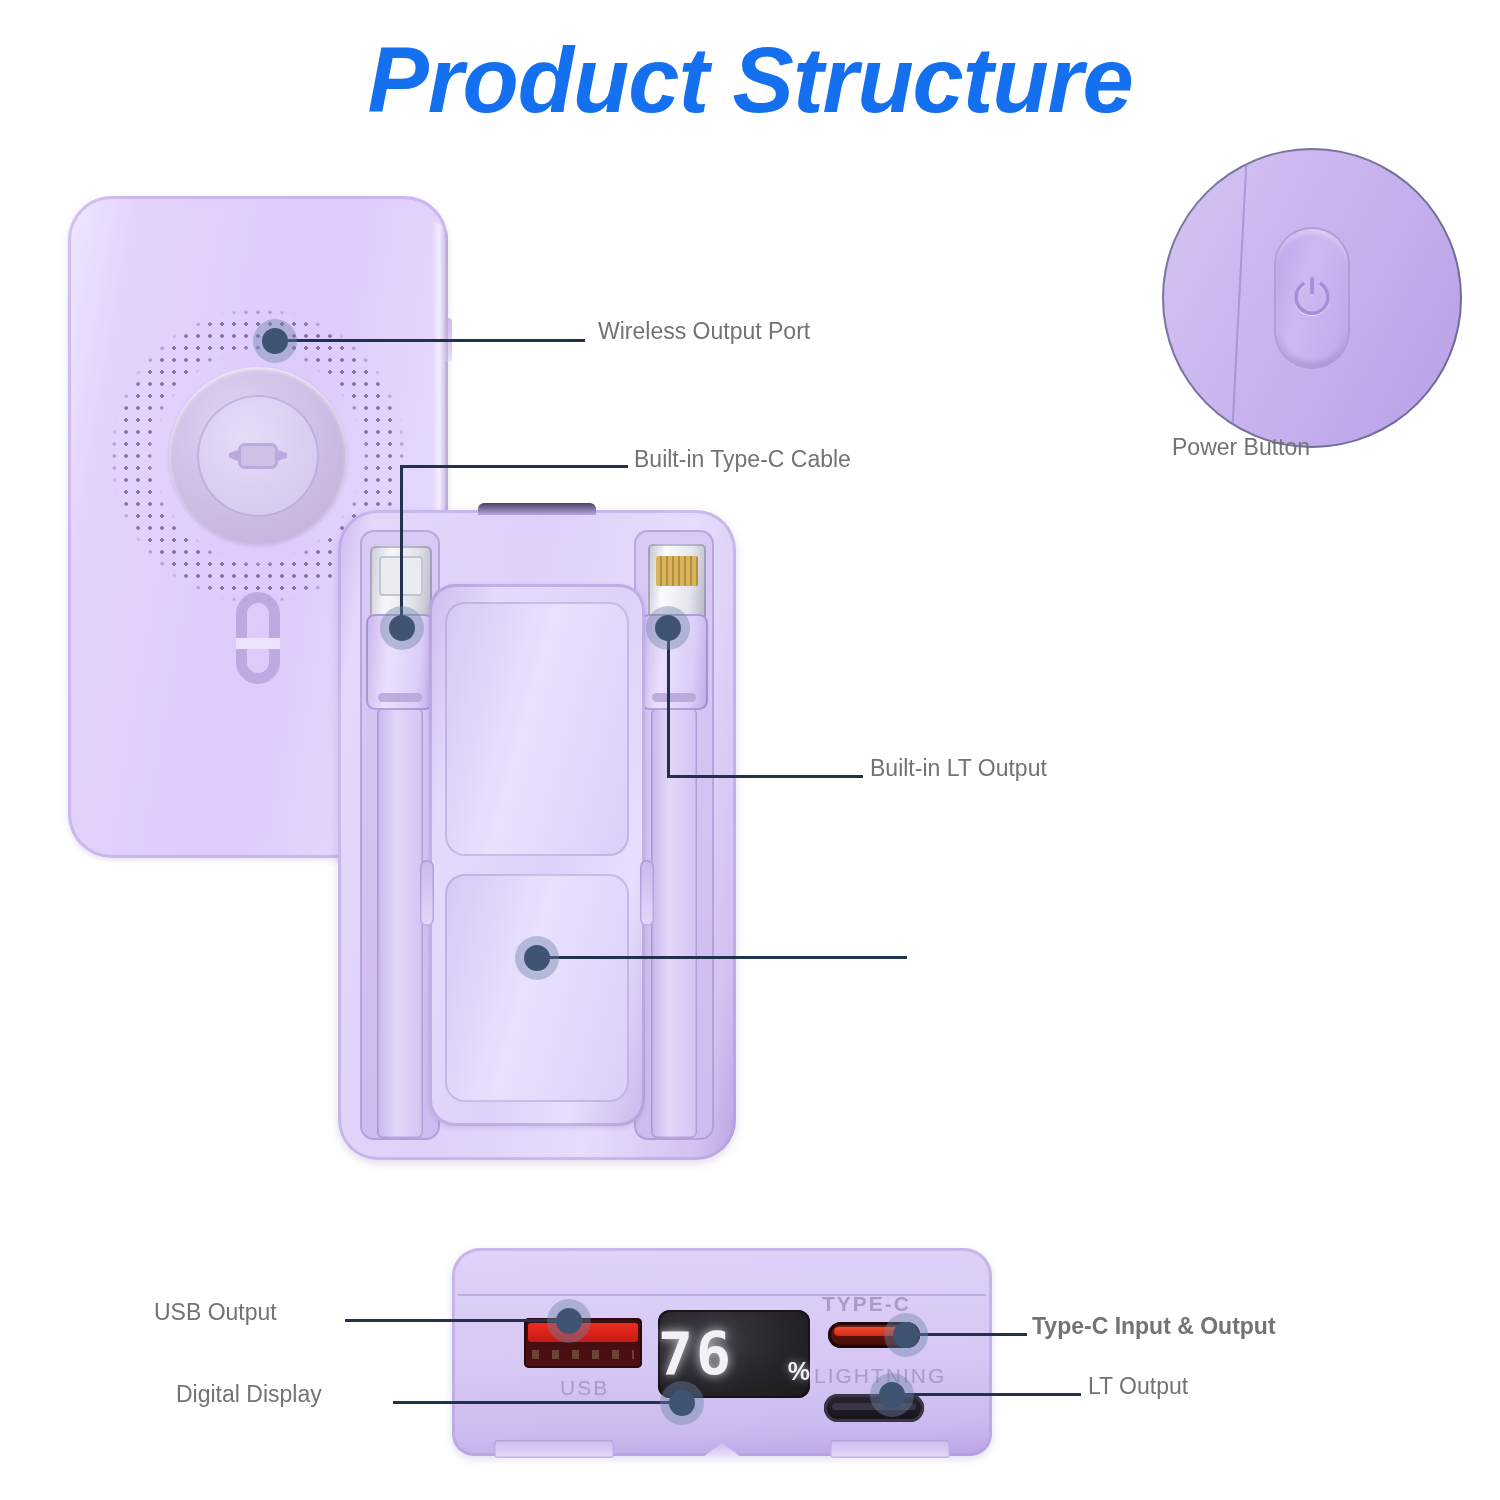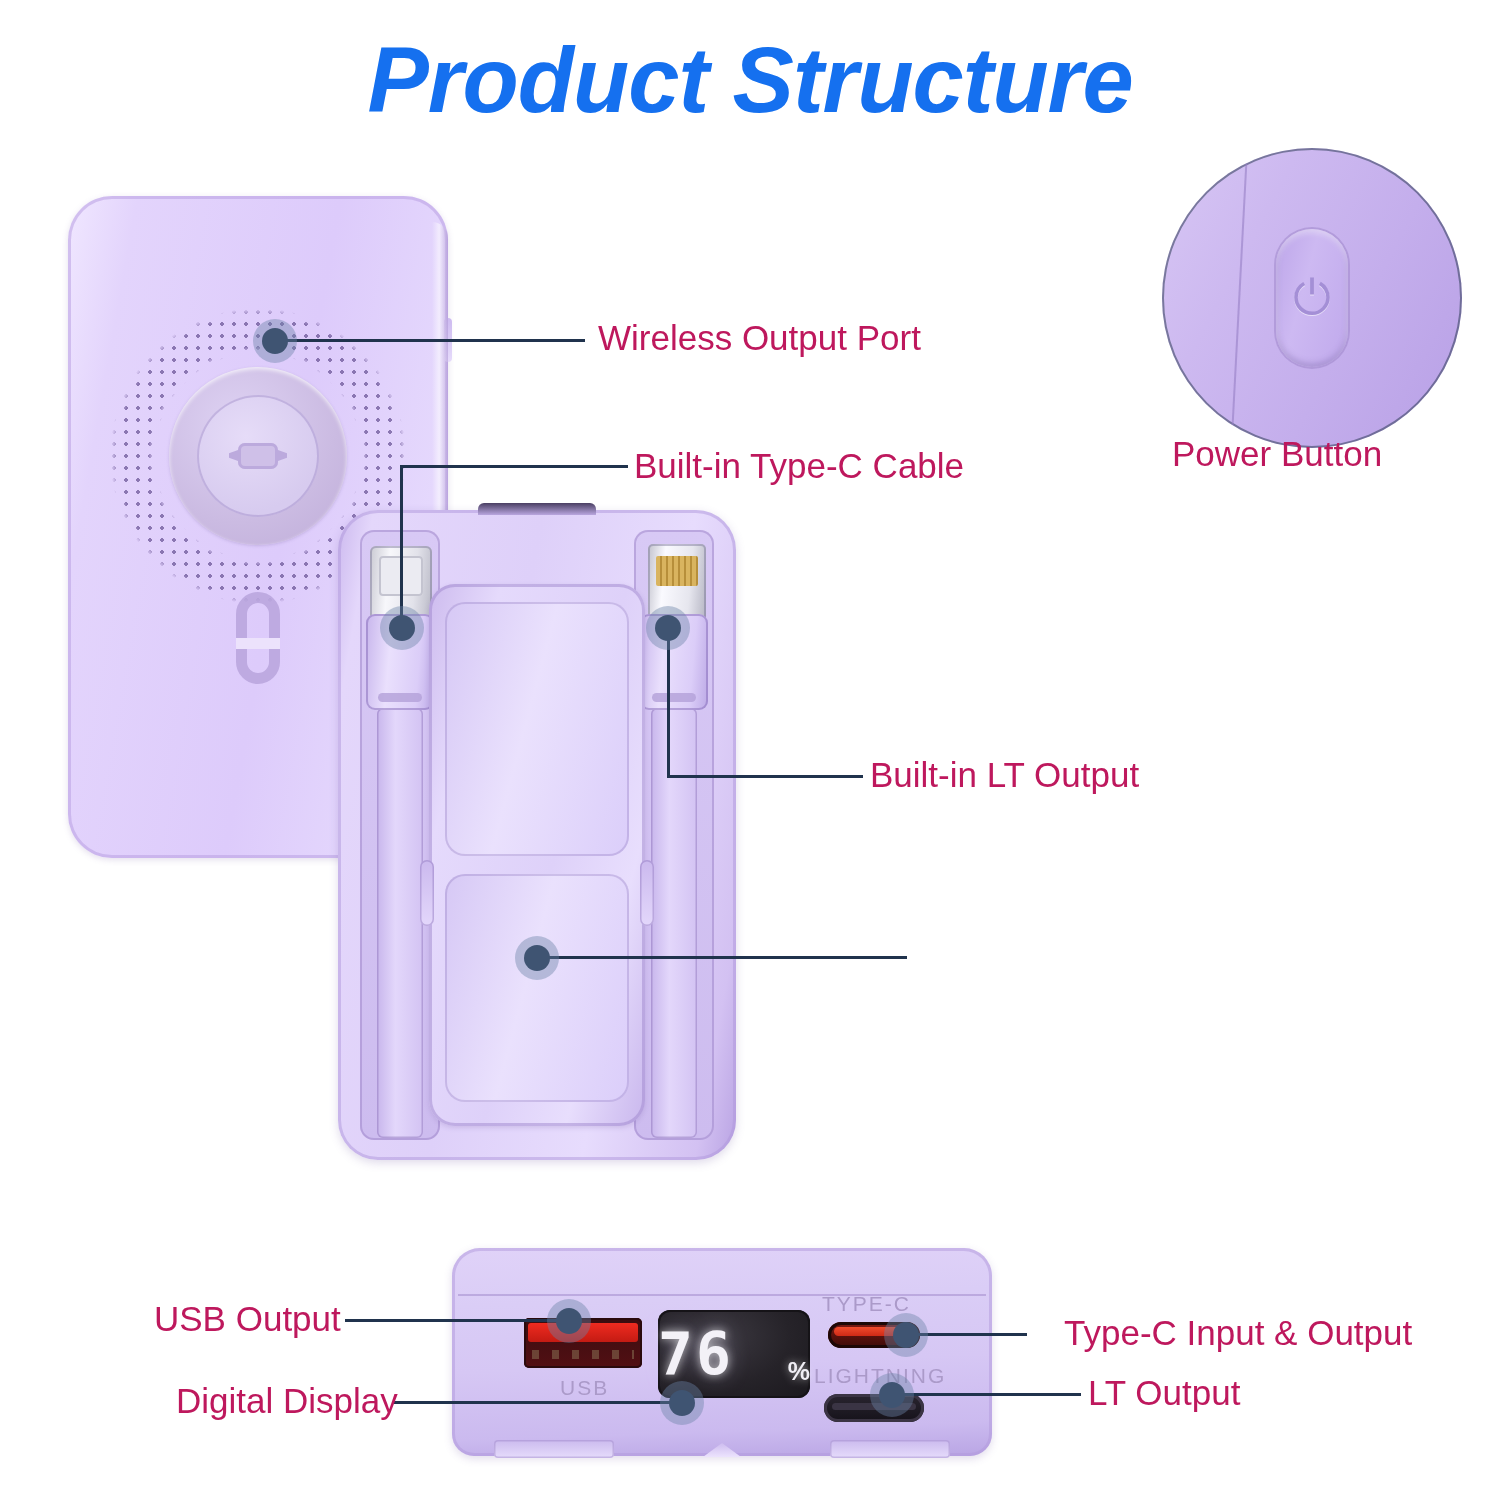--- a/index.html
+++ b/index.html
@@ -21,22 +21,22 @@
     font-style: italic;
     letter-spacing: -1px;
     color: #1570ef;
     font-family: "Liberation Sans", sans-serif;
     white-space: nowrap;
   }
 
   
   .label {
     position: absolute;
-    font-size: 35px;
-    color: #be185d;
+    font-size: 23px;
+    color: #737373;
     white-space: nowrap;
     font-family: "Liberation Sans", sans-serif;
   }
 
   
   .lead {
     position: absolute;
     background: #20334d;
     height: 3px;
   }
@@ -261,21 +261,21 @@
     content:""; position:absolute; left:8px; right:8px; bottom:9px; height:9px;
     background: repeating-linear-gradient(90deg,#7a5a44 0 7px, transparent 7px 20px);
     opacity:.7;
   }
   .port-cap {
     position:absolute;
     font-size:21px; letter-spacing:2px;
     color:#ab9ac9; font-family:"Liberation Sans", sans-serif;
   }
   #cap-usb  { left:108px; top:128px;text-align:right; }
-  #cap-tc   { left:370px; top:44px; }
+  #cap-tc   { left:370px; top:44px;font-weight:bold; }
   #cap-lt   { left:362px; top:116px; }
 
   .screen {
     position:absolute; left:206px; top:62px; width:152px; height:88px;
     border-radius:12px;
     background: radial-gradient(ellipse at 40% 30%, #3b3840 0%, #262329 55%, #1b191e 100%);
     box-shadow: inset 0 0 0 2px #151317;
     display:flex; align-items:center; justify-content:space-between; gap:3px;
   }
   .seg {
@@ -436,19 +436,19 @@
   <div class="dot" style="left:556px; top:1308px;"></div>
   <div class="lead" style="left:345px; top:1319px; width:222px;"></div>
   <div class="label" style="left:154px; top:1299px;">USB Output</div>
 
   <div class="dot" style="left:669px; top:1390px;"></div>
   <div class="lead" style="left:393px; top:1401px; width:288px;"></div>
   <div class="label" style="left:176px; top:1381px;">Digital Display</div>
 
   <div class="dot" style="left:893px; top:1322px;"></div>
   <div class="lead" style="left:905px; top:1333px; width:122px;"></div>
-  <div class="label" style="left:1064px; top:1313px;">Type-C Input &amp; Output</div>
+  <div class="label" style="left:1032px; top:1313px;font-weight:bold;">Type-C Input &amp; Output</div>
 
   <div class="dot" style="left:879px; top:1382px;"></div>
   <div class="lead" style="left:891px; top:1393px; width:190px;"></div>
   <div class="label" style="left:1088px; top:1373px;">LT Output</div>
 
 </div>
 
 </body></html>

